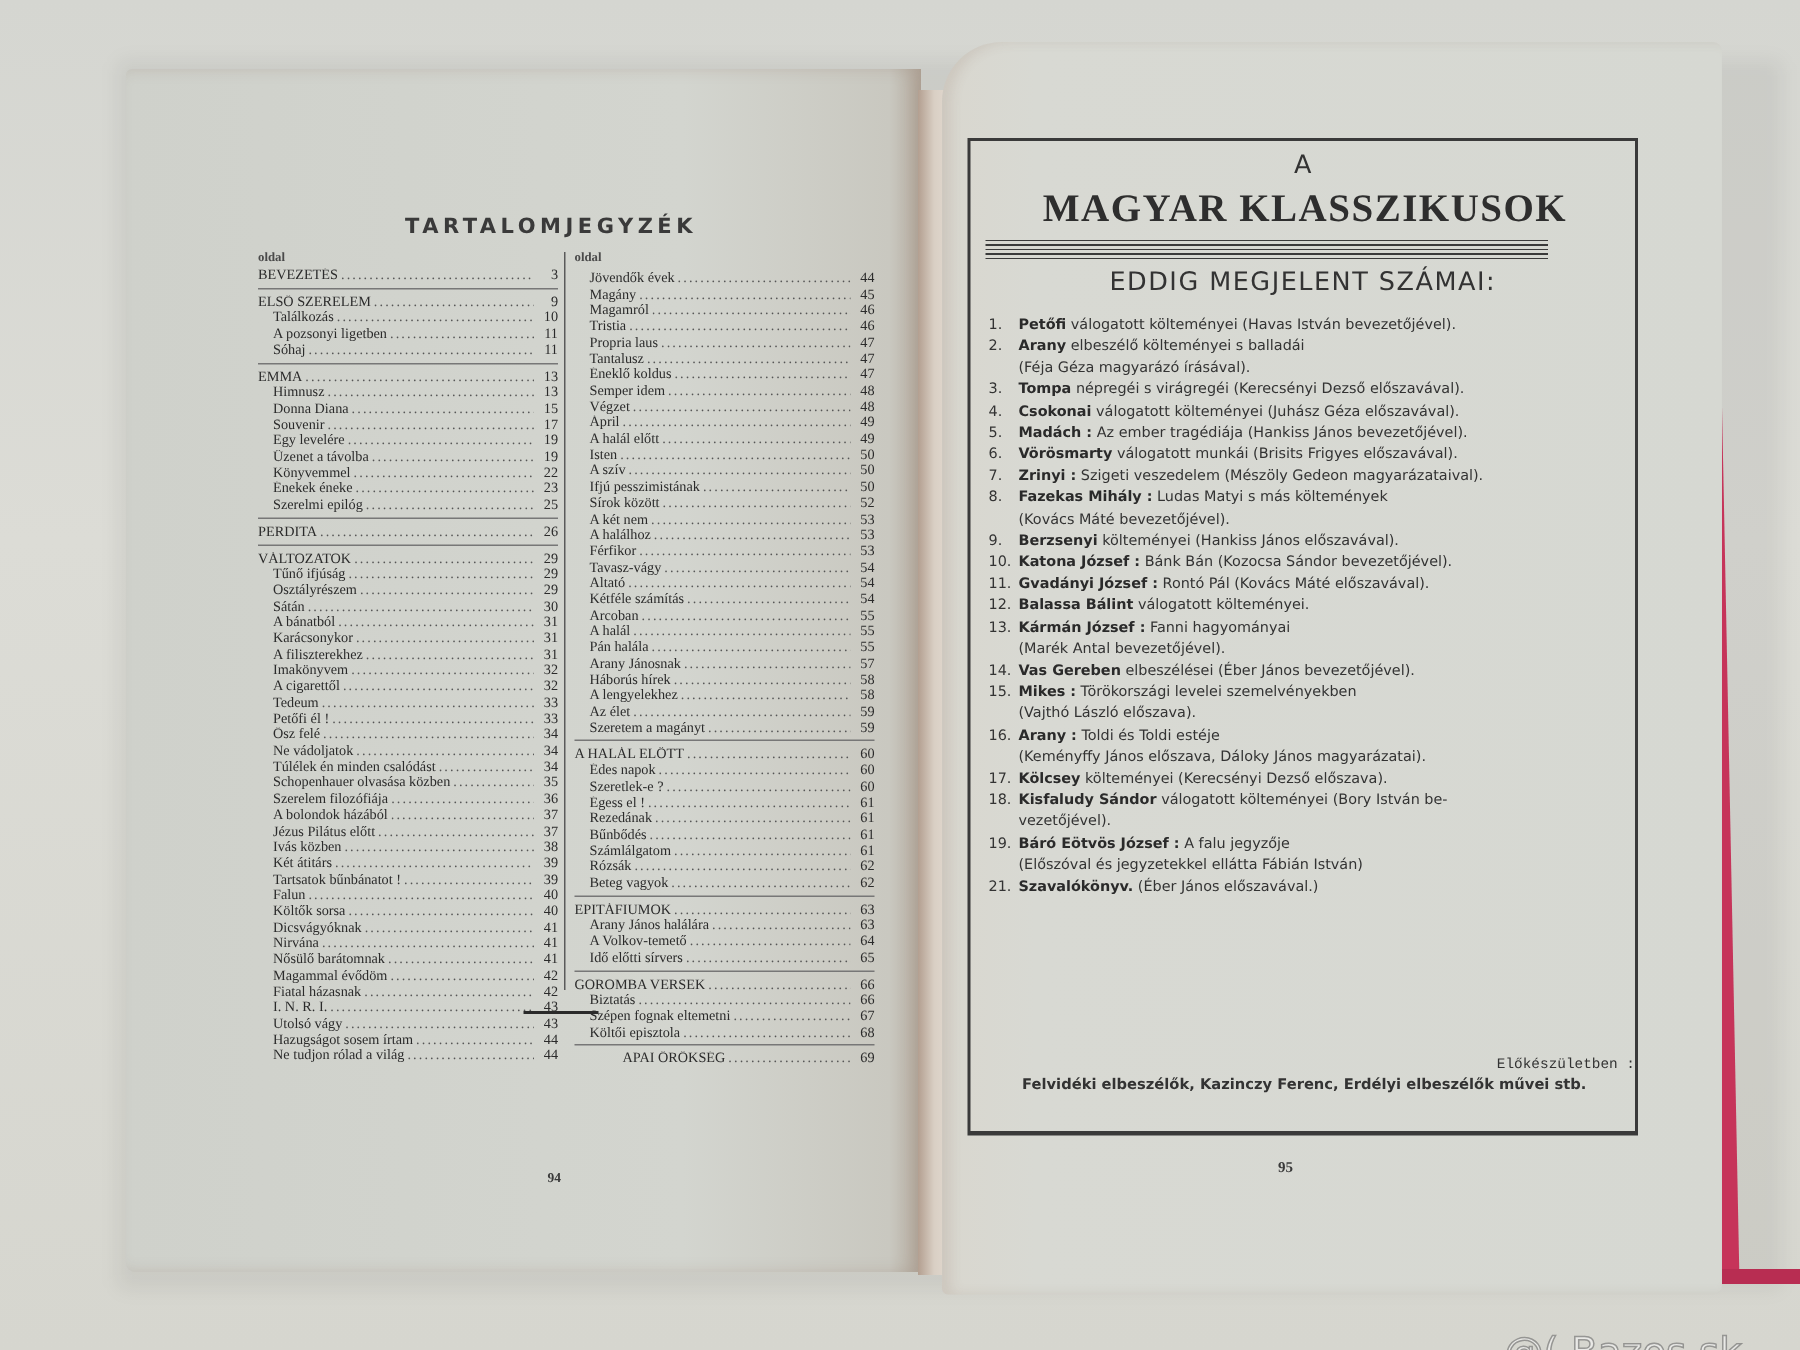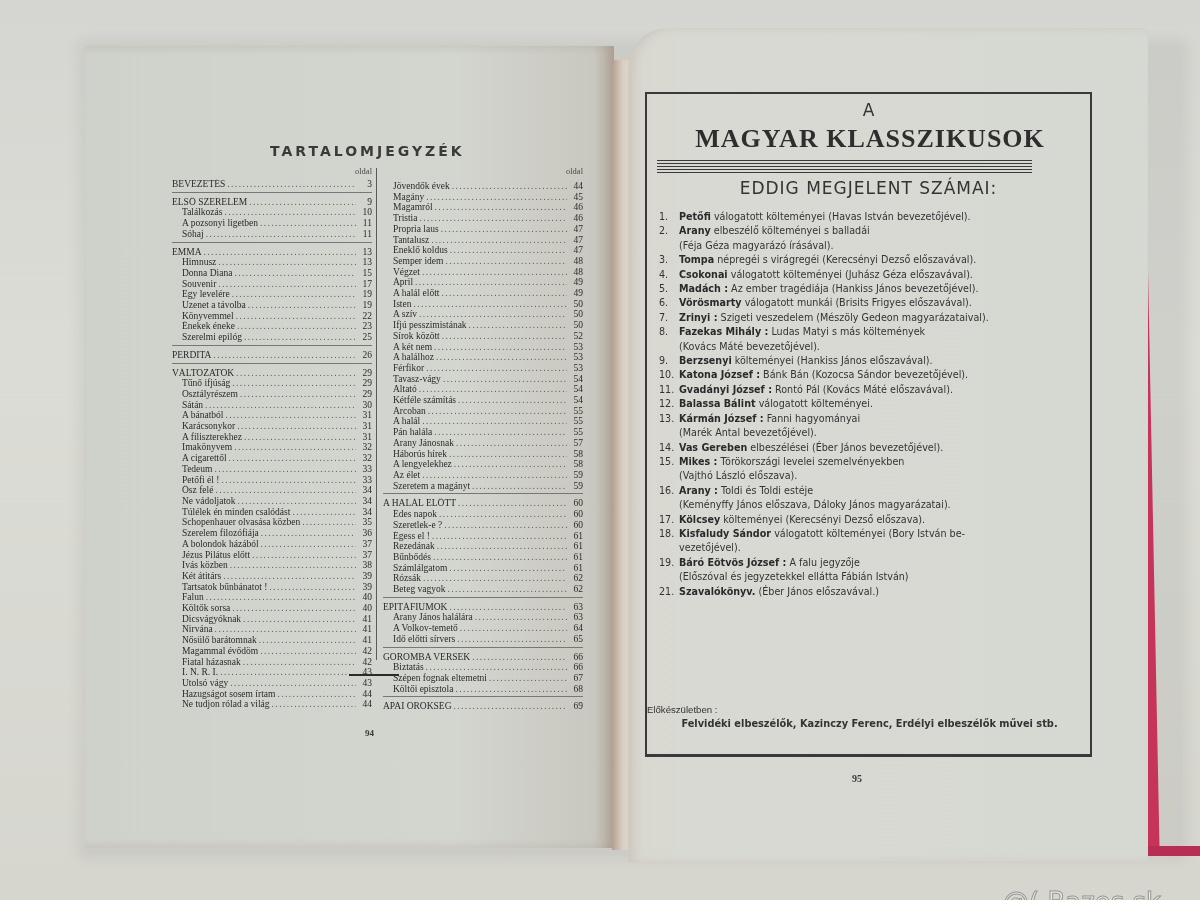--- a/index.html
+++ b/index.html
@@ -41,31 +41,31 @@
   
   .toc-title {
     position:absolute; left:270px; top:143px;
     font-family:"DejaVu Sans", sans-serif; font-weight:bold; font-size:14px;
     letter-spacing:3px; color:#3a3a3a;
   }
   .col { position:absolute; top:166px; width:200px; font-size:9.5px; line-height:10.7px; }
   .col.left { left:172px; }
   .col.right { left:383px; }
   .col-divider { position:absolute; left:376px; top:168px; width:1px; height:492px; background:#5a5a5a; }
-  .oldal { text-align:right; font-size:8.5px; color:#4a4a4a; height:11px; }
+  .oldal { text-align:left; font-size:8.5px; color:#4a4a4a; height:11px;font-weight:bold; }
   .group { margin-top:4px; border-top:0; }
   .row { display:flex; white-space:nowrap; overflow:hidden; }
   .row .t { flex:0 0 auto; padding-right:2px; }
   .row .dots { flex:1 1 auto; overflow:hidden; letter-spacing:1.4px; color:#555; }
   .row .dots::before { content:"..................................................................."; }
   .row .p { flex:0 0 auto; width:16px; text-align:right; }
   .row.sub .t { padding-left:10px; }
   .group-sep { height:1px; background:#777; margin:2px 0 2px 0; }
   .end-rule { position:absolute; left:349px; top:674px; width:50px; height:2px; background:#2a2a2a; }
-  .pnum-left { position:absolute; left:365px; top:728px; font-size:9px; font-weight:bold; color:#3a3a3a; }
+  .pnum-left { position:absolute; left:365px; top:780px; font-size:9px; font-weight:bold; color:#3a3a3a; }
 
   
   .adbox {
     position:absolute; left:645px; top:92px; width:443px; height:660px;
     border:2px solid #3a3a3a; border-bottom-width:3px;
   }
   .ad-a { position:absolute; left:0; width:100%; top:6px; text-align:center;
     font-family:"DejaVu Sans", sans-serif; font-size:17px; color:#333; }
   .ad-title { position:absolute; left:8px; width:430px; top:30px; text-align:center;
     font-family:Liberation Serif, serif; font-weight:bold; font-size:26px; letter-spacing:1px; color:#2e2e2e; }
@@ -73,22 +73,22 @@
     background: repeating-linear-gradient(180deg,#3a3a3a 0 1px,transparent 1px 3px); }
   .ad-sub { position:absolute; left:0; width:100%; top:84px; text-align:center;
     font-family:"DejaVu Sans", sans-serif; font-size:17px; letter-spacing:1px; color:#333; }
   .ad-list { position:absolute; left:12px; top:116px; width:425px;
     font-family:"DejaVu Sans", sans-serif; font-size:9.6px; line-height:14.4px; color:#333; }
   .ad-item { display:flex; }
   .ad-item .n { flex:0 0 20px; }
   .ad-item .b { font-weight:bold; color:#2a2a2a;text-align:right; }
   .ad-item .cont { flex:1 1 auto; }
   .ad-item .note { display:block; }
-  .ad-prep-label { position:absolute; left:0; width:100%; top:610px; text-align:left;
-    font-family:Liberation Sans, sans-serif; font-size:9.6px; color:#333; }
+  .ad-prep-label { position:absolute; left:0; width:100%; top:610px; text-align:right;
+    font-family:Liberation Mono, monospace; font-size:9.6px; color:#333; }
   .ad-prep-text { position:absolute; left:10px; width:425px; top:623px; text-align:center;
     font-family:"DejaVu Sans", sans-serif; font-weight:bold; font-size:9.8px; line-height:13px; color:#333; }
   .pnum-right { position:absolute; left:852px; top:773px; font-size:10px; font-weight:bold; color:#3a3a3a; }
 
   .watermark {
     position:absolute; left:1003px; top:851px;
     font-family:"DejaVu Sans", sans-serif; font-size:26px; color:rgba(250,250,250,0.55);margin-top:36px;
     -webkit-text-stroke:1px rgba(90,90,90,0.55);
   }
 </style>
@@ -593,21 +593,21 @@
         <span class="dots"></span>
         <span class="p">67</span>
       </div>
       <div class="row sub">
         <span class="t">Költői episztola</span>
         <span class="dots"></span>
         <span class="p">68</span>
       </div>
     </div>
     <div class="group-sep"></div>
-    <div class="group" style="margin-top: 4px;">
+    <div class="group" style="margin-top: 4px; margin-left: 32px;">
       <div class="row">
         <span class="t">APAI ÖRÖKSÉG</span>
         <span class="dots"></span>
         <span class="p">69</span>
       </div>
     </div>
   </div>
 <div class="end-rule"></div>
 <div class="pnum-left">94</div>
 

